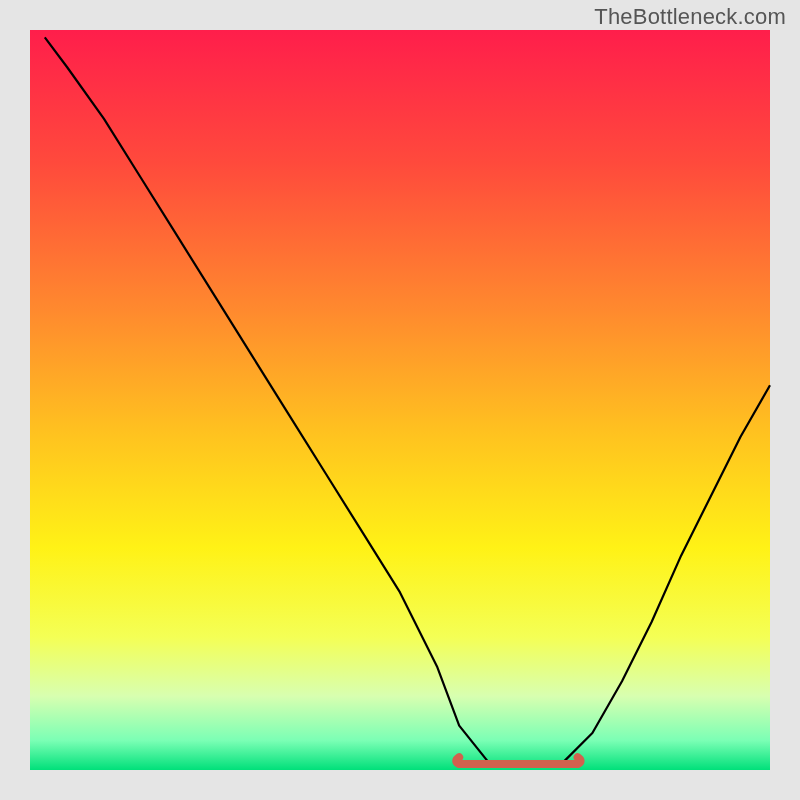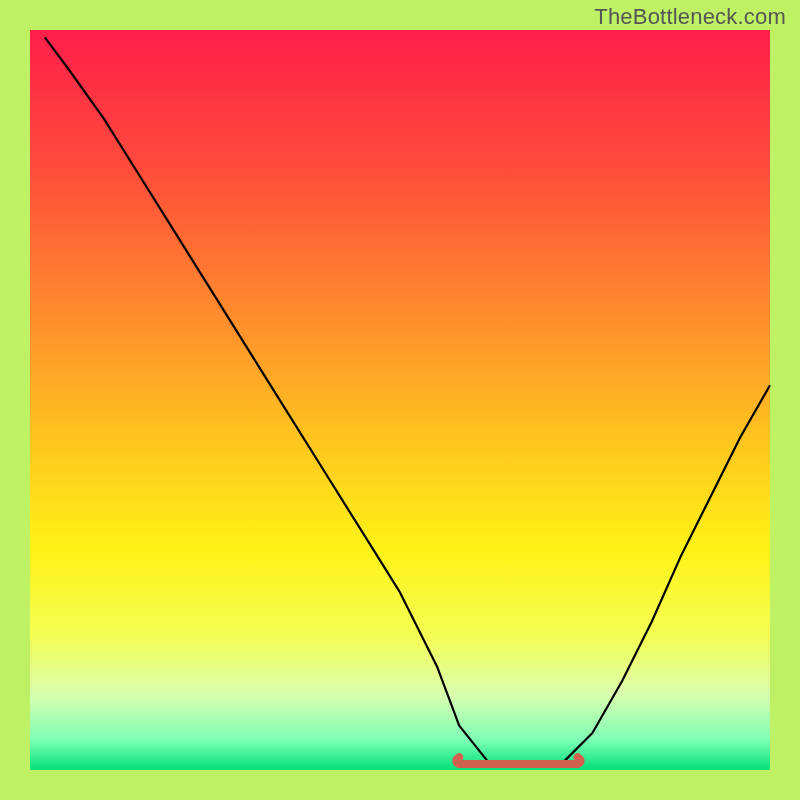--- a/index.html
+++ b/index.html
@@ -7,21 +7,21 @@
     padding: 0;
     width: 800px;
     height: 800px;
     background: #000;
     overflow: hidden;
     font-family: Arial, Helvetica, sans-serif;
   }
   .frame {
     position: absolute;
     inset: 0;
-    background: #bef264;
+    background: #e5e5e5;
   }
   .watermark {
     position: absolute;
     right: 14px;
     top: 4px;
     color: #555;
     font-size: 22px;
     font-weight: 500;
     letter-spacing: 0.2px;
     z-index: 10;

